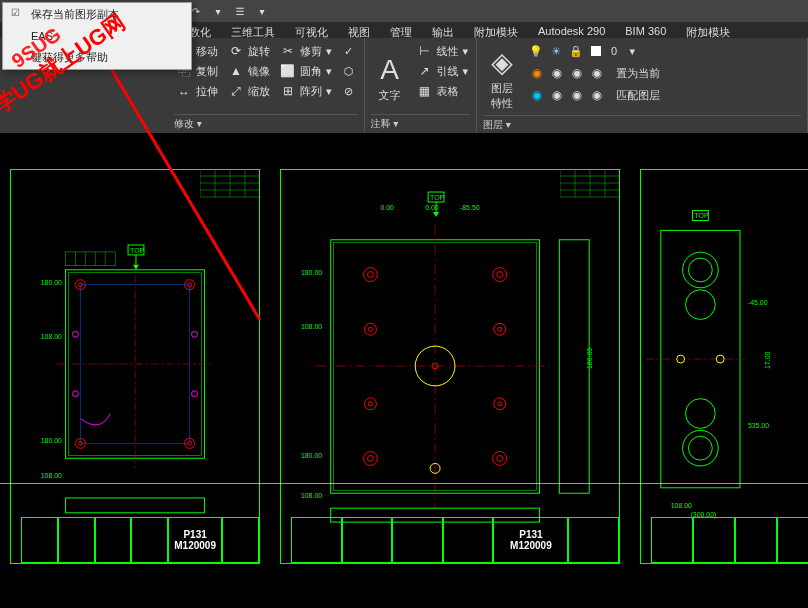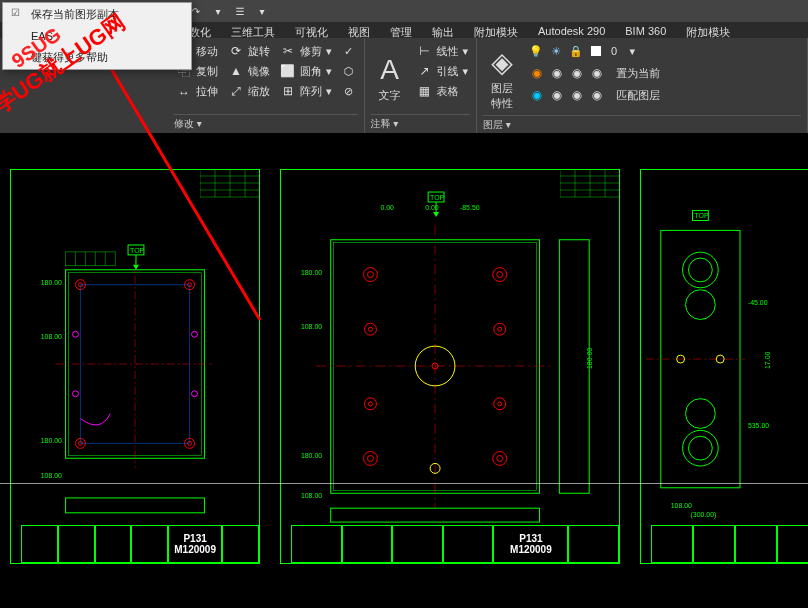--- a/index.html
+++ b/index.html
@@ -30,21 +30,21 @@
 .overlay-menu .item::before { content: "☑"; position: absolute; left: 8px; color: #555; font-size: 10px; }
 .overlay-menu .item.no-check::before { content: ""; }
 
 .watermark { position: absolute; top: 28px; left: -24px; z-index: 200; font-size: 22px; font-weight: bold; color: #ff0000; transform: rotate(-35deg); pointer-events: none; }
 .watermark .top { color: #ff2020; font-size: 20px; margin-left: 40px; }
 .arrow { position: absolute; top: 40px; left: 90px; z-index: 50; pointer-events: none; }
 
 .canvas { position: absolute; top: 139px; left: 0; right: 0; bottom: 0; background: #000; overflow: hidden; }
 .sheet { position: absolute; border: 1px solid #0f0; }
 .sheet svg { width: 100%; height: 100%; }
-.title-block { position: absolute; bottom: 0; left: 10px; right: 0; height: 38px; display: flex; }
+.title-block { position: absolute; bottom: 0; left: 10px; right: 0; height: 46px; display: flex; }
 .tb-cell { border: 1px solid #0f0; flex: 1; display: flex; flex-direction: column; justify-content: center; align-items: center; font-size: 6px; color: #0f0; overflow: hidden; }
 .tb-big { flex: 1.5; font-size: 10px; color: #fff; font-weight: bold; }
 
 .dim { font-size: 7px; fill: #0f0; }
 .label-tag { fill: #0f0; font-size: 7px; }
 </style>
 </head>
 <body>
 
 <div class="titlebar">

